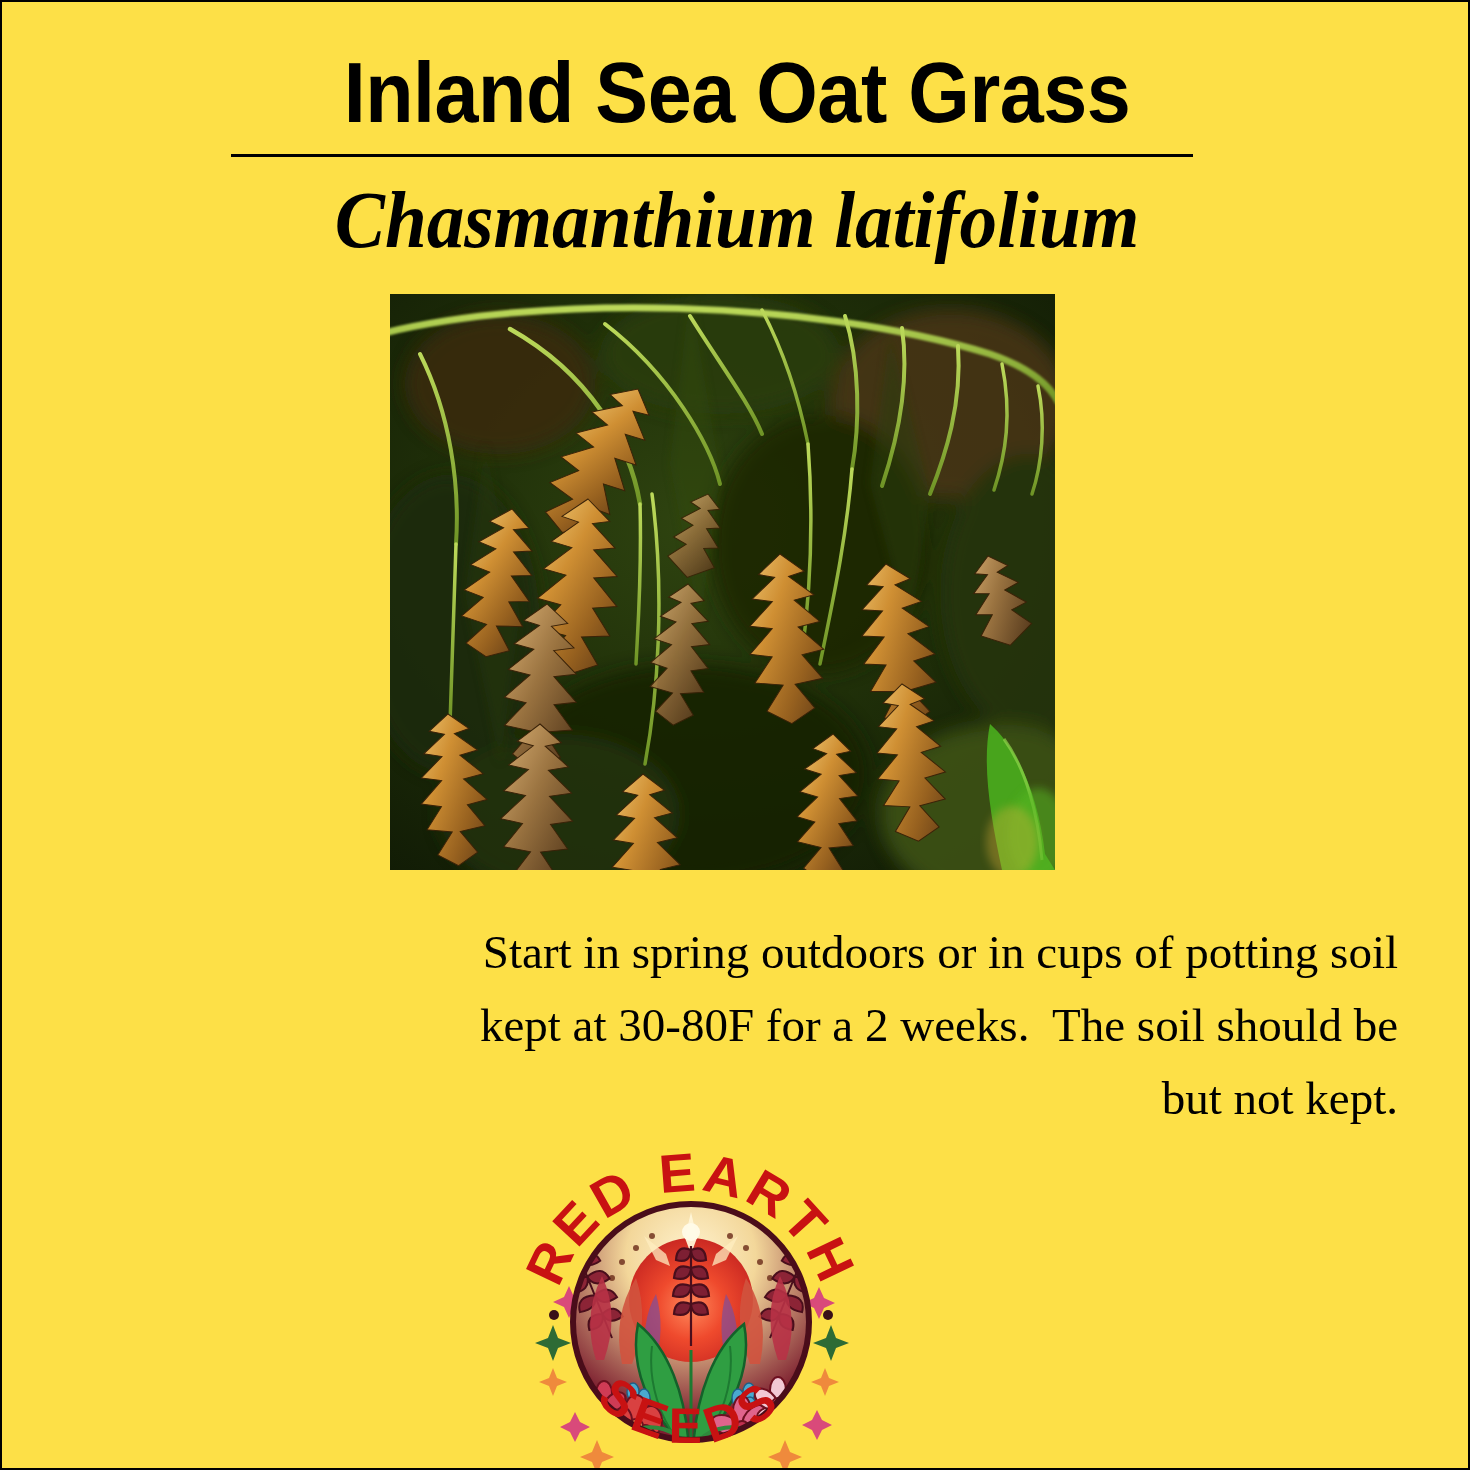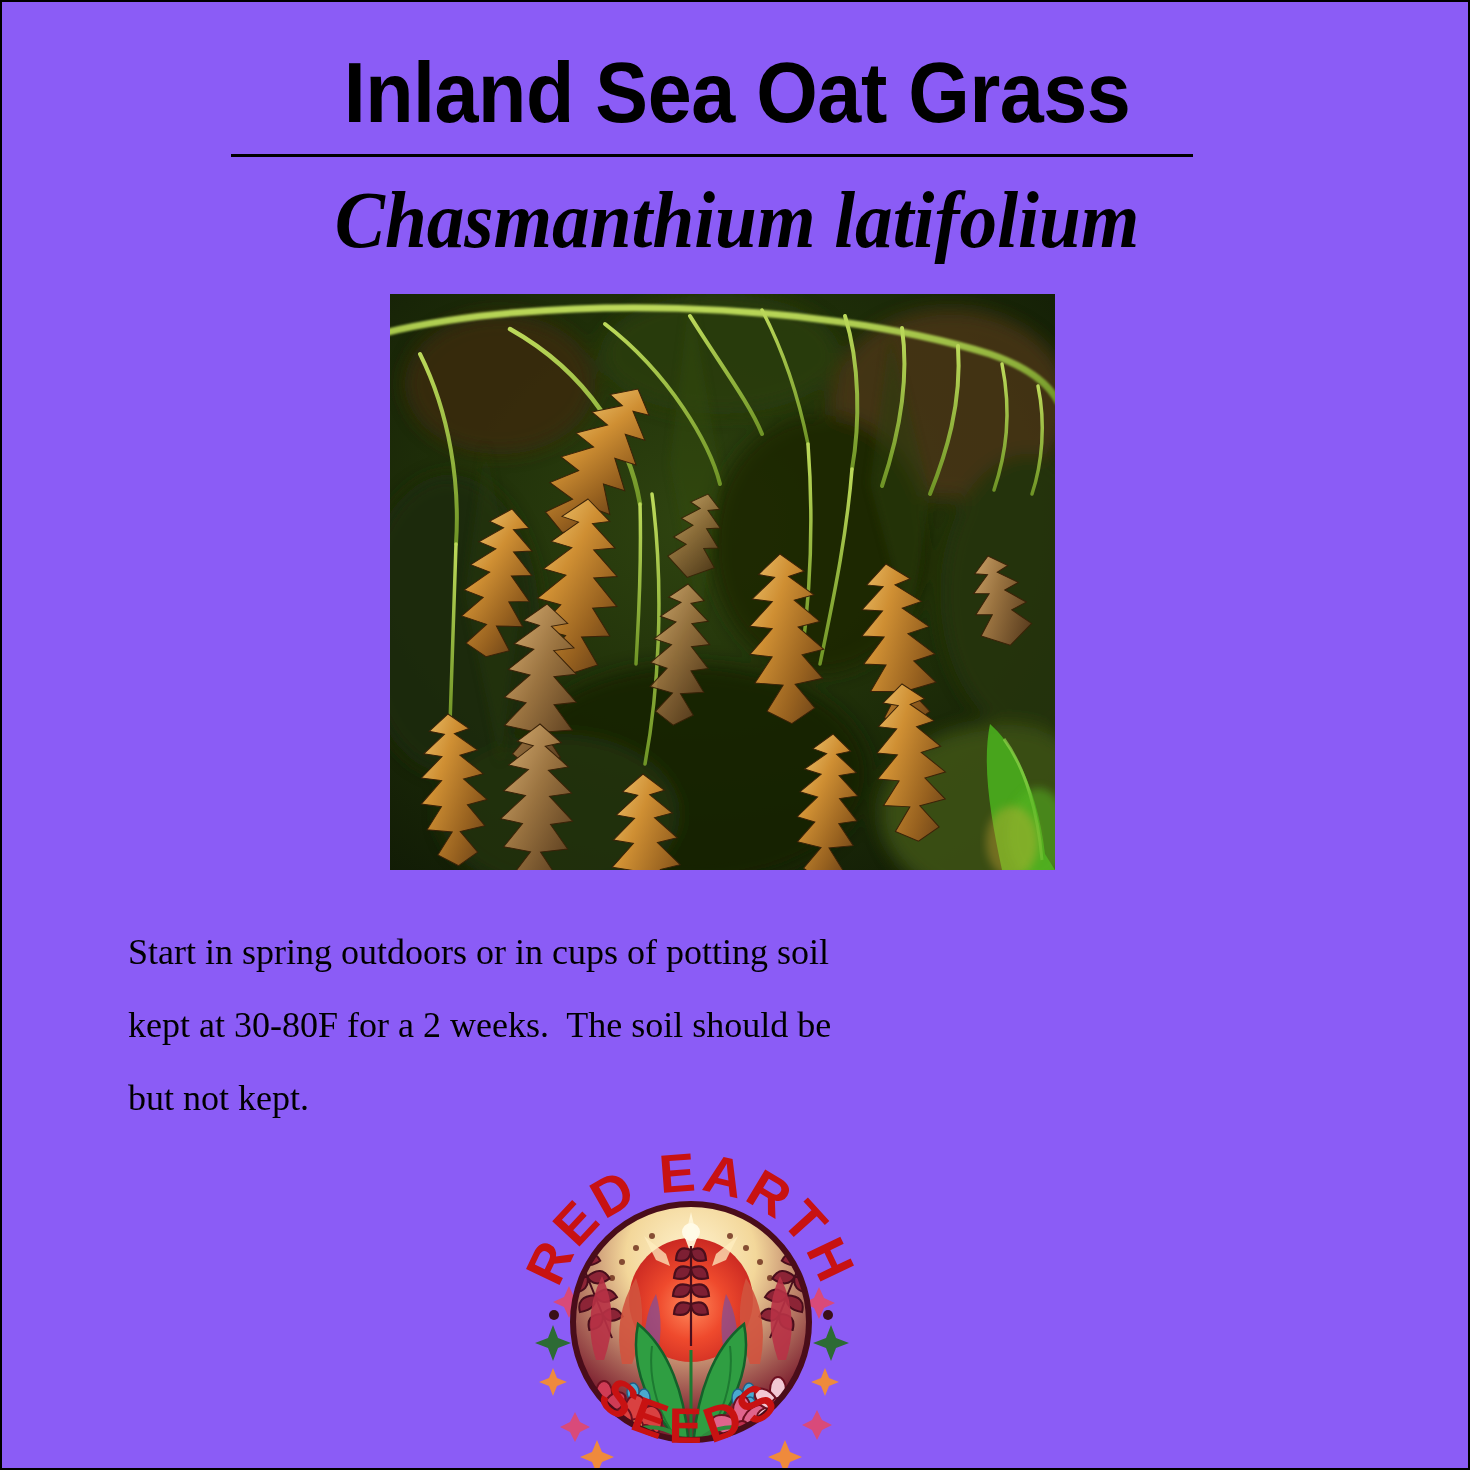--- a/index.html
+++ b/index.html
@@ -7,21 +7,21 @@
     padding: 0;
     background: #ffffff;
   }
   body {
     font-family: "Liberation Serif", "DejaVu Serif", serif;
   }
   .page {
     position: relative;
     width: 1470px;
     height: 1470px;
-    background: #8b5cf6;
+    background: #fde047;
     border: 2px solid #000000;
     box-sizing: border-box;
     overflow: hidden;
   }
 
   
   .title {
     position: absolute;
     left: 0;
     top: 42px;
@@ -77,24 +77,24 @@
   }
   .photo-canvas { position: absolute; inset: 0; }
 
   
   .instructions {
     position: absolute;
     left: 126px;
     top: 914px;
     width: 1270px;
     font-family: "Liberation Serif", "DejaVu Serif", serif;
-    font-size: 36px;
+    font-size: 47px;
     line-height: 73px;
     color: #000000;
-    text-align: left;
+    text-align: right;
   }
   .instructions .ln { display: block; white-space: pre; }
 
   
   .logo {
     position: absolute;
     left: 524px;
     top: 1148px;
     width: 330px;
     height: 330px;

